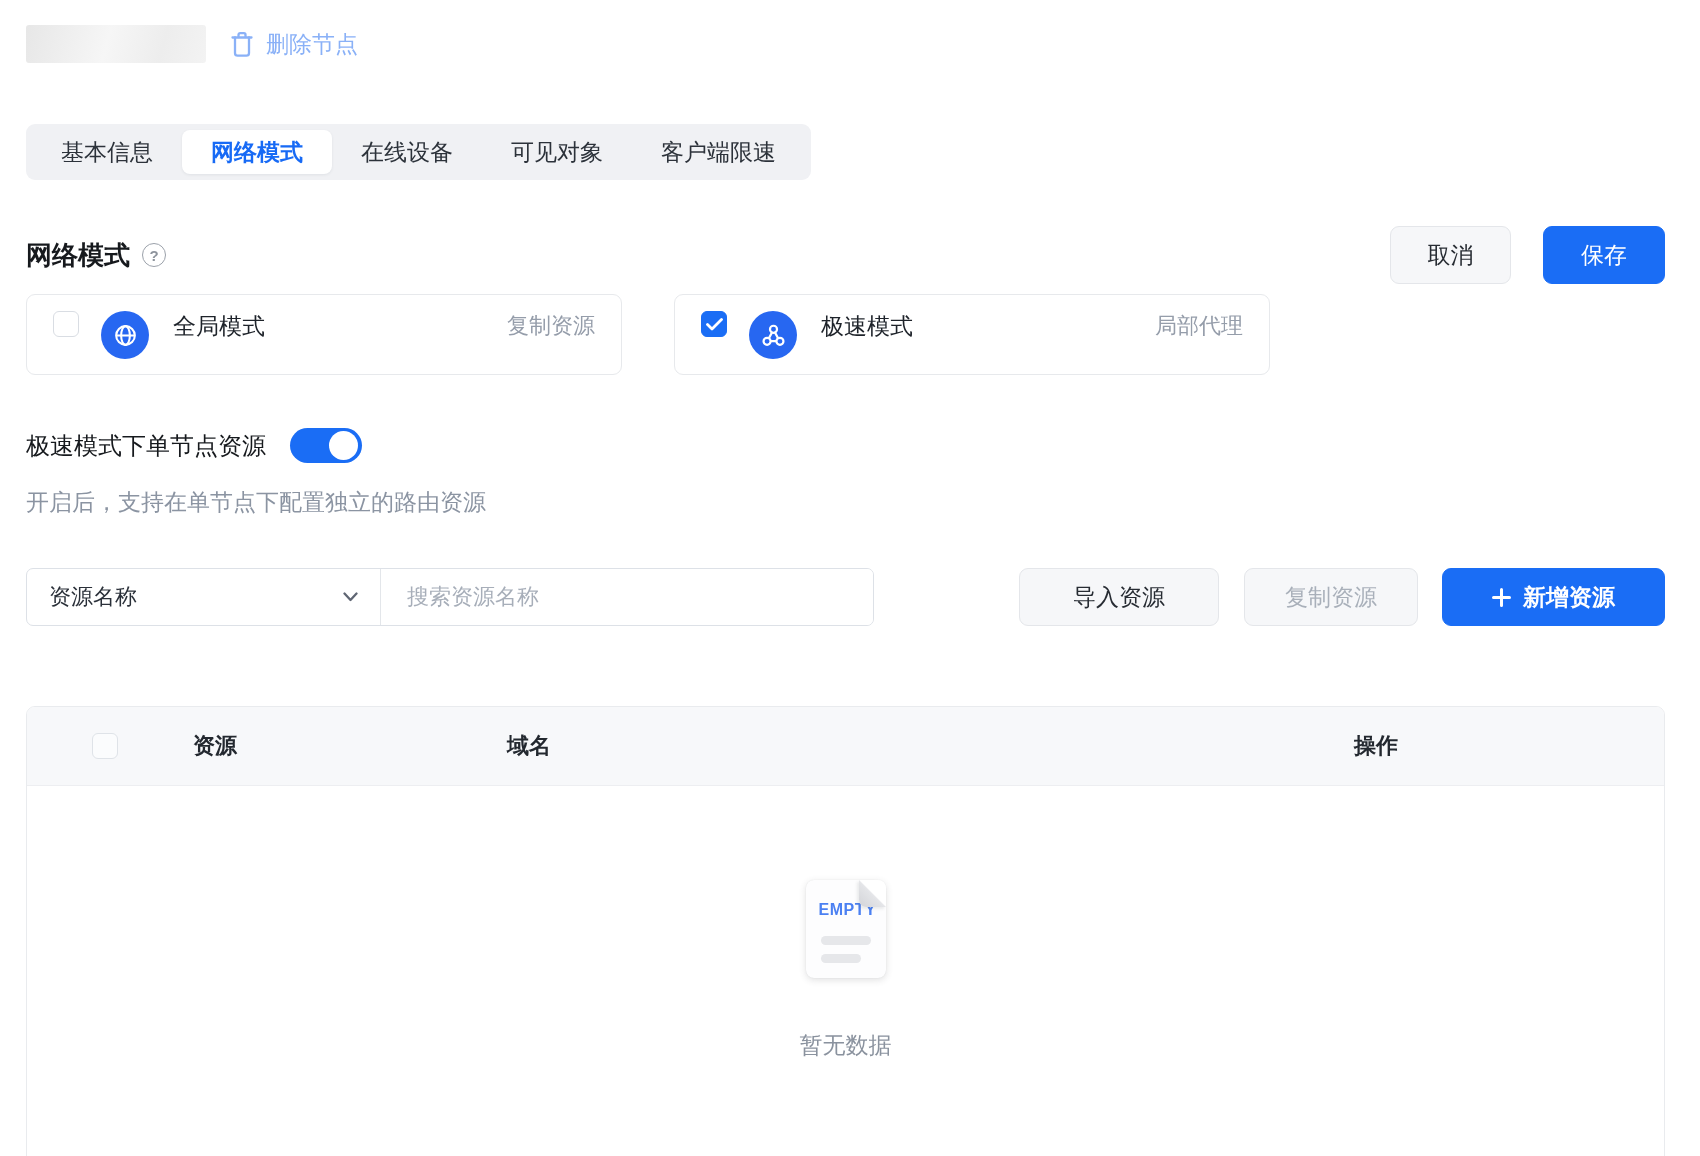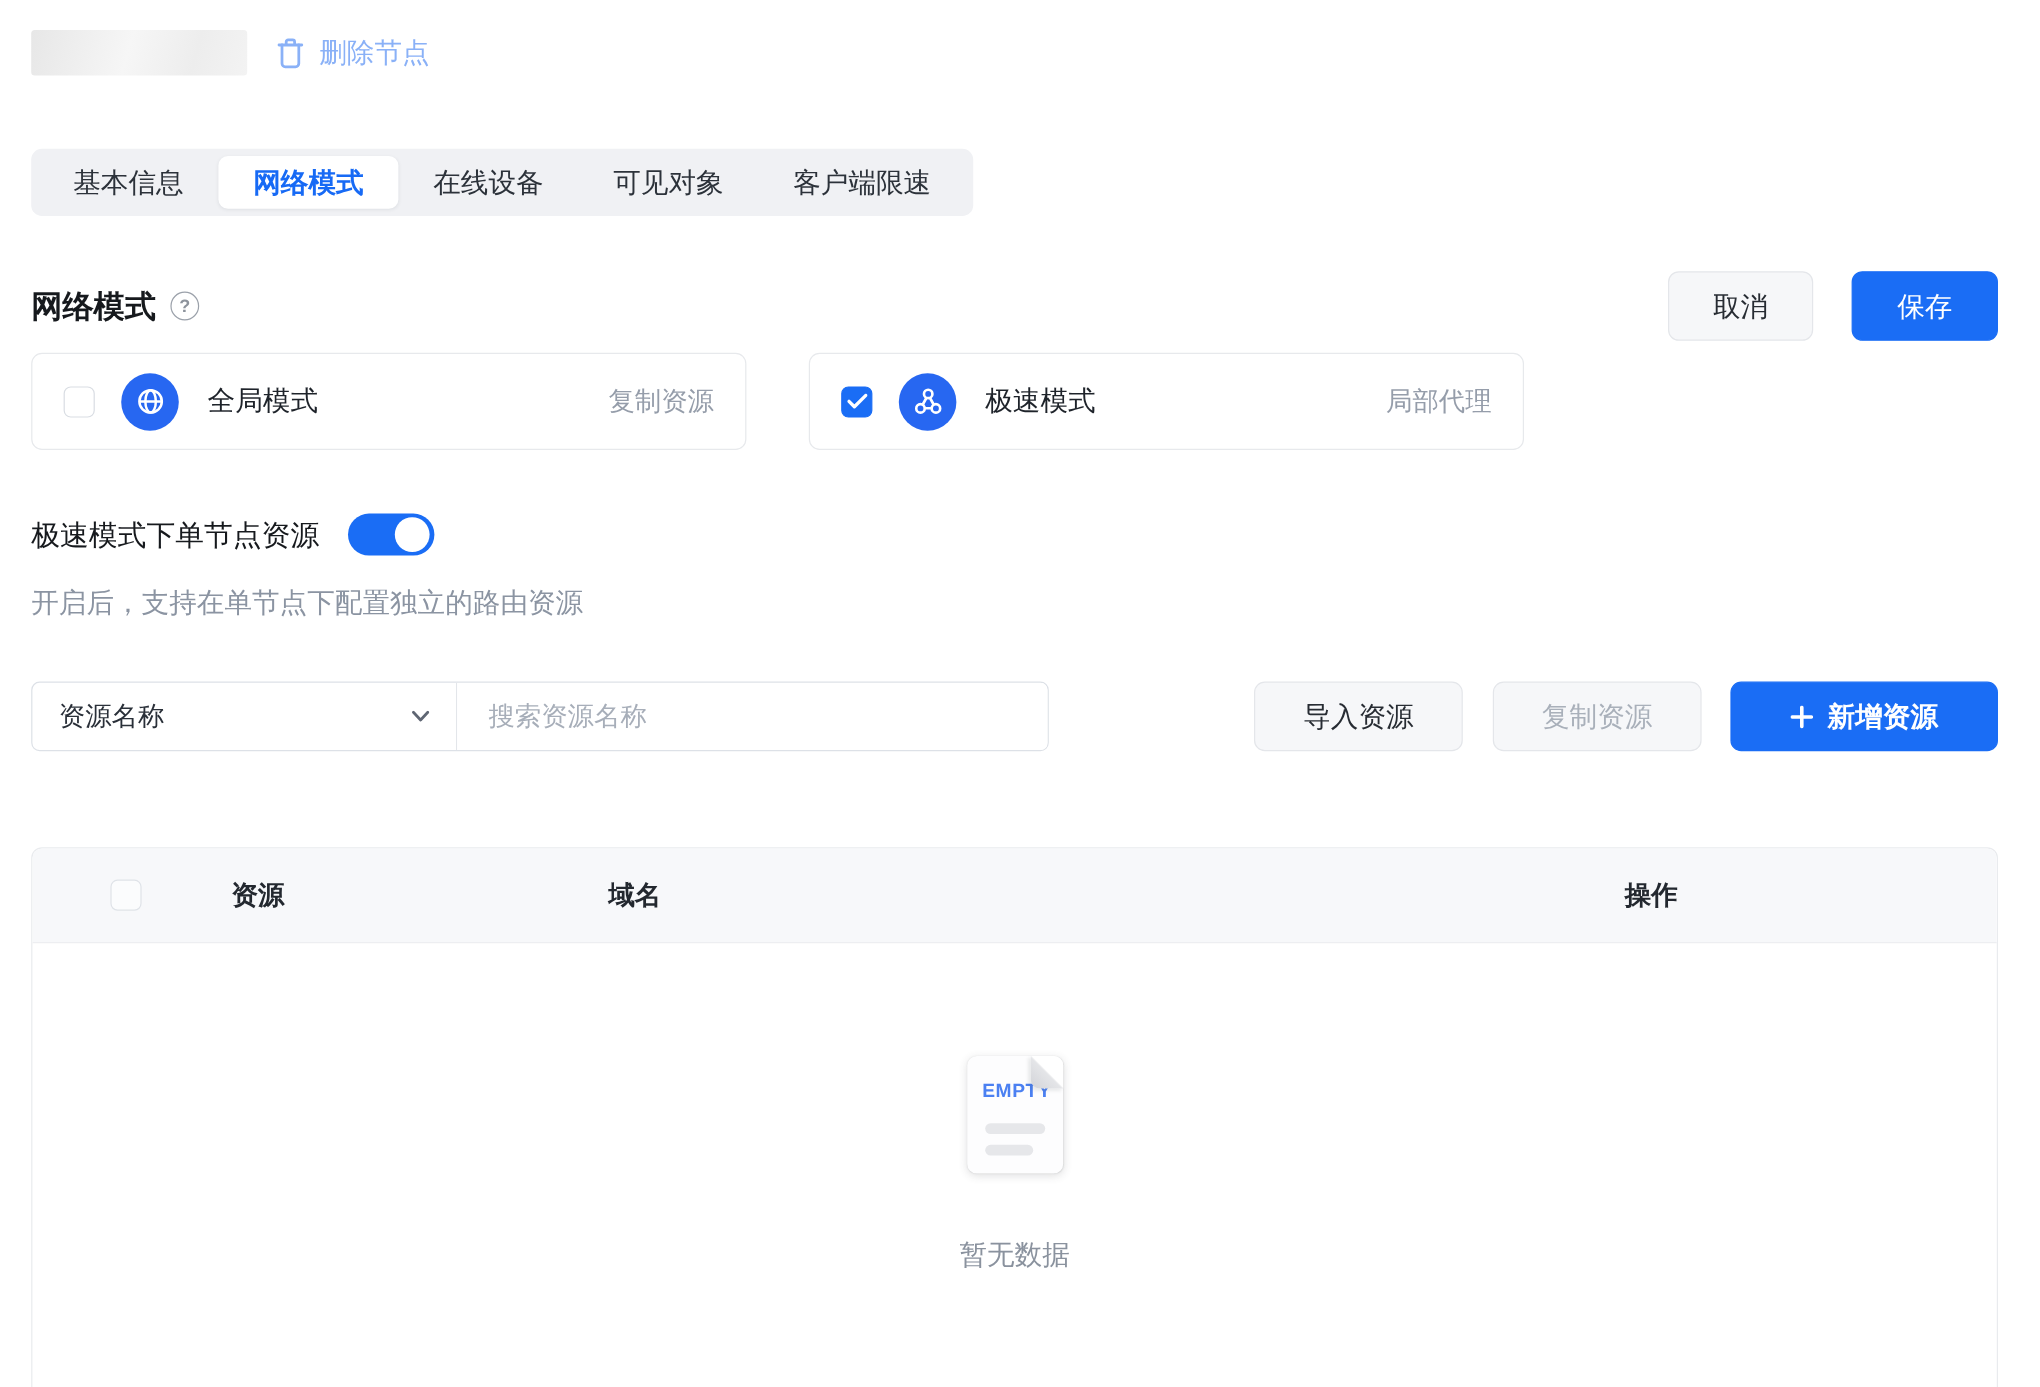--- a/index.html
+++ b/index.html
@@ -53,21 +53,21 @@
     display:flex; align-items:center; justify-content:center; gap:12px;
     height:58px; border-radius:9px; font-size:23px; font-family:inherit; cursor:pointer;
   }
   .btn-plain { width:121px; background:#f6f7f9; border:1px solid #e4e6ea; color:#272c33; }
   .btn-primary { width:122px; background:#1a6df5; border:1px solid #1a6df5; color:#ffffff; }
 
   
   .mode-cards { margin-top:10px; display:flex; gap:52px; }
   .mode-card {
     width:596px; height:81px; border:1px solid #e7e9ec; border-radius:9px;
-    display:flex; align-items:center; padding:16px 26px; cursor:pointer; background:#fff;
+    display:flex; padding:16px 26px; cursor:pointer; background:#fff;
   }
   .checkbox {
     width:26px; height:26px; border-radius:6px; flex:0 0 auto;
     border:1.6px solid #d9dde3; background:#ffffff; cursor:pointer;
     display:flex; align-items:center; justify-content:center;
   }
   .checkbox.checked { background:#1a6df5; border-color:#1a6df5; }
   .mode-icon {
     width:48px; height:48px; border-radius:50%; background:#2767f1; flex:0 0 auto;
     margin-left:22px; display:flex; align-items:center; justify-content:center;
@@ -98,21 +98,21 @@
     width:354px; display:flex; align-items:center; padding:0 22px;
     font-size:22px; color:#2a3039; cursor:pointer; border-right:1px solid #e3e6ea;gap:32px;
   }
   .field-select svg { margin-left:auto; display:block; }
   .search-input {
     flex:1; border:none; outline:none; padding:0 26px;
     font-size:22px; font-family:inherit; color:#2a3039;
   }
   .search-input::placeholder { color:#a7aeb9; }
   .filter-buttons { margin-left:auto; display:flex; align-items:center; }
-  .btn-import { width:174px; }
+  .btn-import { width:200px; }
   .btn-copy { width:174px; margin-left:25px; color:#a9b0ba; cursor:default; }
   .btn-add { width:223px; margin-left:24px; font-weight:bold; }
 
   
   .res-table {
     margin-top:80px; width:1639px; height:476px;
     border:1px solid #e9ebee; border-radius:9px; overflow:hidden; background:#fff;
   }
   .thead {
     height:79px; background:#f7f8fa; border-bottom:1px solid #edeef1;

